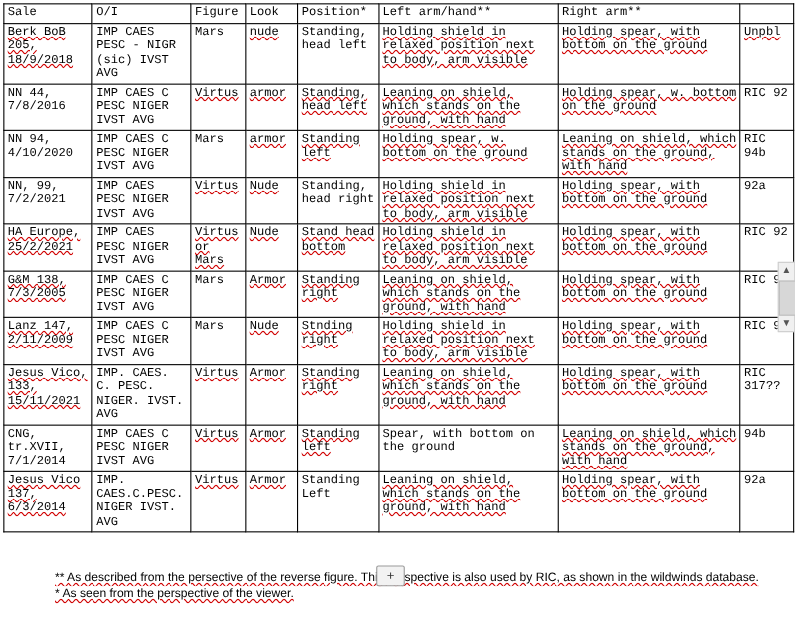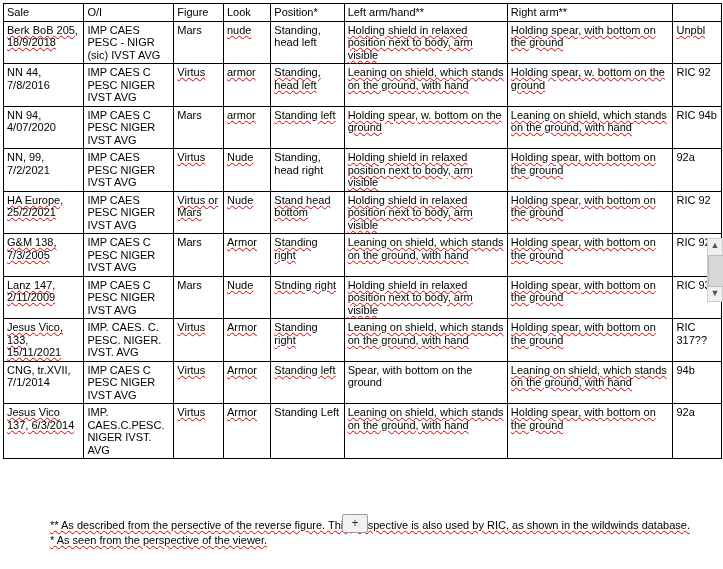--- a/index.html
+++ b/index.html
@@ -9,20 +9,21 @@
     font-size:11px;
     color:#000000;
     overflow:hidden;
     position:relative;
   }
   table{
     border-collapse:collapse;
     table-layout:fixed;
     width:719px;
     margin:3px 0 0 3px;
+    font-family:Liberation Mono, monospace;
   }
   td,th{
     border:1px solid #000000;
     vertical-align:top;
     padding:2px 3px 2px 3px;
     font-size:11px;
     line-height:12.5px;
     font-weight:normal;
     text-align:left;
   }
@@ -123,21 +124,21 @@
       <td>NN 44, 7/8/2016</td>
       <td>IMP CAES C PESC NIGER IVST AVG</td>
       <td class="wavy">Virtus</td>
       <td class="wavy">armor</td>
       <td class="wavy">Standing, head left</td>
       <td class="wavy">Leaning on shield, which stands on the ground, with hand</td>
       <td class="wavy">Holding spear, w. bottom on the ground</td>
       <td>RIC 92</td>
     </tr>
     <tr>
-      <td>NN 94, 4/07/2020</td>
+      <td>NN 94, 4/10/2020</td>
       <td>IMP CAES C PESC NIGER IVST AVG</td>
       <td>Mars</td>
       <td class="wavy">armor</td>
       <td class="wavy">Standing left</td>
       <td class="wavy">Holding spear, w. bottom on the ground</td>
       <td class="wavy">Leaning on shield, which stands on the ground, with hand</td>
       <td>RIC 94b</td>
     </tr>
     <tr>
       <td>NN, 99, 7/2/2021</td>

